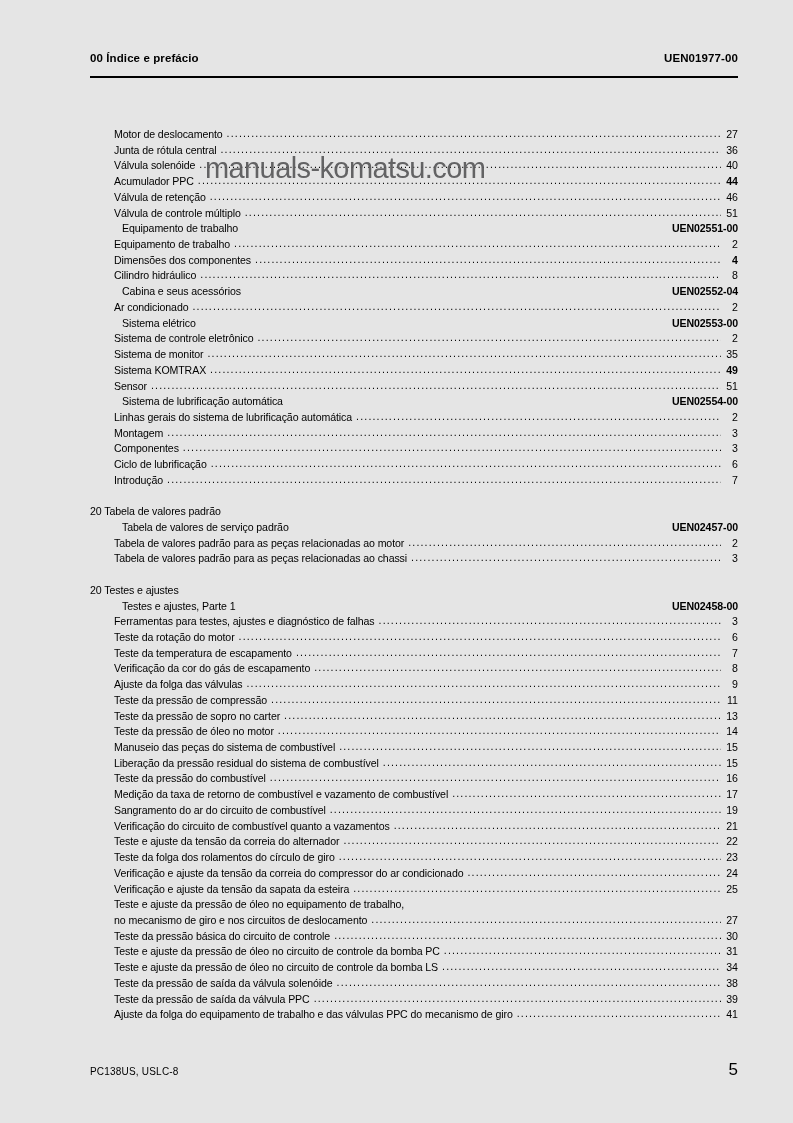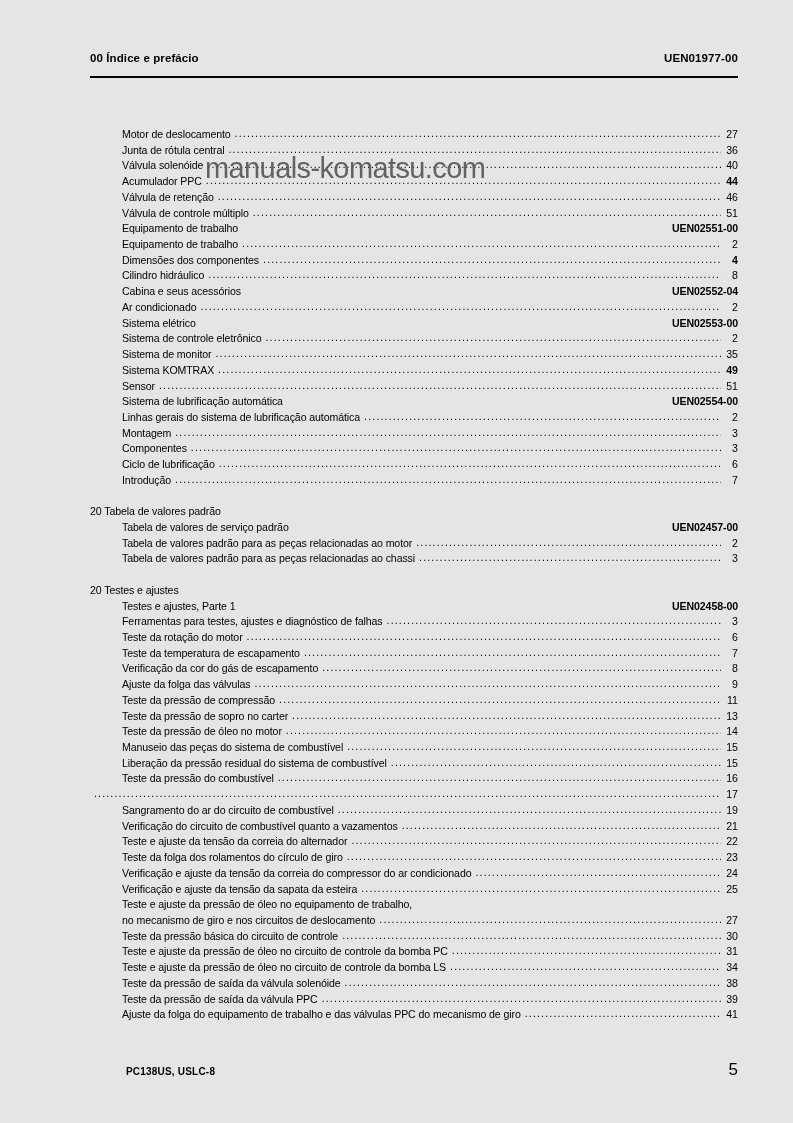--- a/index.html
+++ b/index.html
@@ -61,21 +61,21 @@
     height: 15.72px;
   }
 
   .lbl {
     flex: 0 0 auto;
     letter-spacing: -0.1px;
   }
   
   .lvl0 .lbl { margin-left: 0; }
   .lvl1 .lbl { margin-left: 32px; }
-  .lvl2 .lbl { margin-left: 32px; }
+  .lvl2 .lbl { margin-left: 24px; }
 
   .leader {
     flex: 1 1 auto;
     overflow: hidden;
     margin: 0 3px 0 4px;
     position: relative;
     height: 10px;
   }
   .leader::before {
     content: "............................................................................................................................................................................................................................";
@@ -119,23 +119,22 @@
     position: absolute;
     left: 90px;
     top: 1060px;
     width: 648px;
     display: flex;
     justify-content: space-between;
     align-items: baseline;
   }
   .footer-left {
     font-size: 10px;
-    font-weight: bold;
+    font-weight: normal;
     letter-spacing: 0.2px;
-    margin-left: 36px;
   }
   .footer-right {
     font-size: 17px;
     letter-spacing: 0;
   }
 </style>
 </head>
 <body>
 
 <div class="page">
@@ -343,20 +342,21 @@
         <span class="lbl">Liberação da pressão residual do sistema de combustível</span>
         <span class="leader"></span>
         <span class="pg">15</span>
       </div>
       <div class="toc-row lvl2">
         <span class="lbl">Teste da pressão do combustível</span>
         <span class="leader"></span>
         <span class="pg">16</span>
       </div>
       <div class="toc-row lvl2">
+        <span class="lbl">Medição da taxa de retorno de combustível e vazamento de combustível</span>
         <span class="leader"></span>
         <span class="pg">17</span>
       </div>
       <div class="toc-row lvl2">
         <span class="lbl">Sangramento do ar do circuito de combustível</span>
         <span class="leader"></span>
         <span class="pg">19</span>
       </div>
       <div class="toc-row lvl2">
         <span class="lbl">Verificação do circuito de combustível quanto a vazamentos</span>

